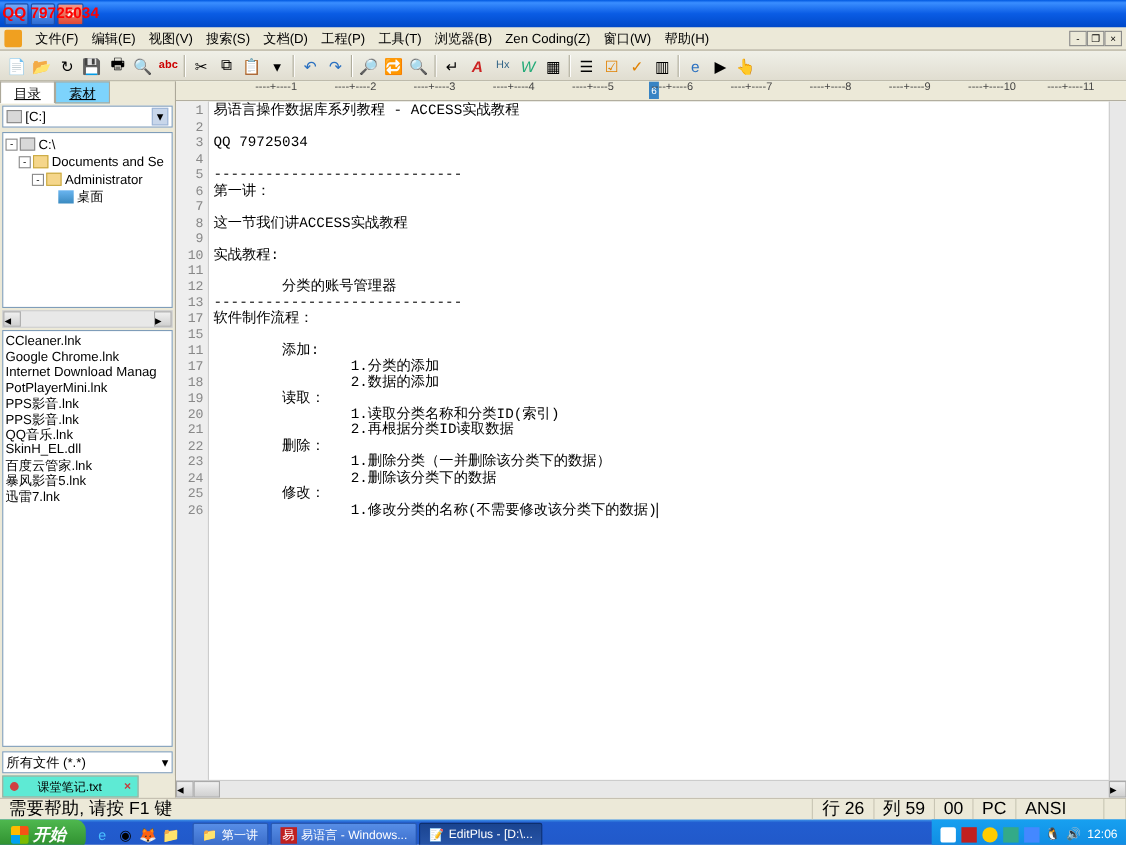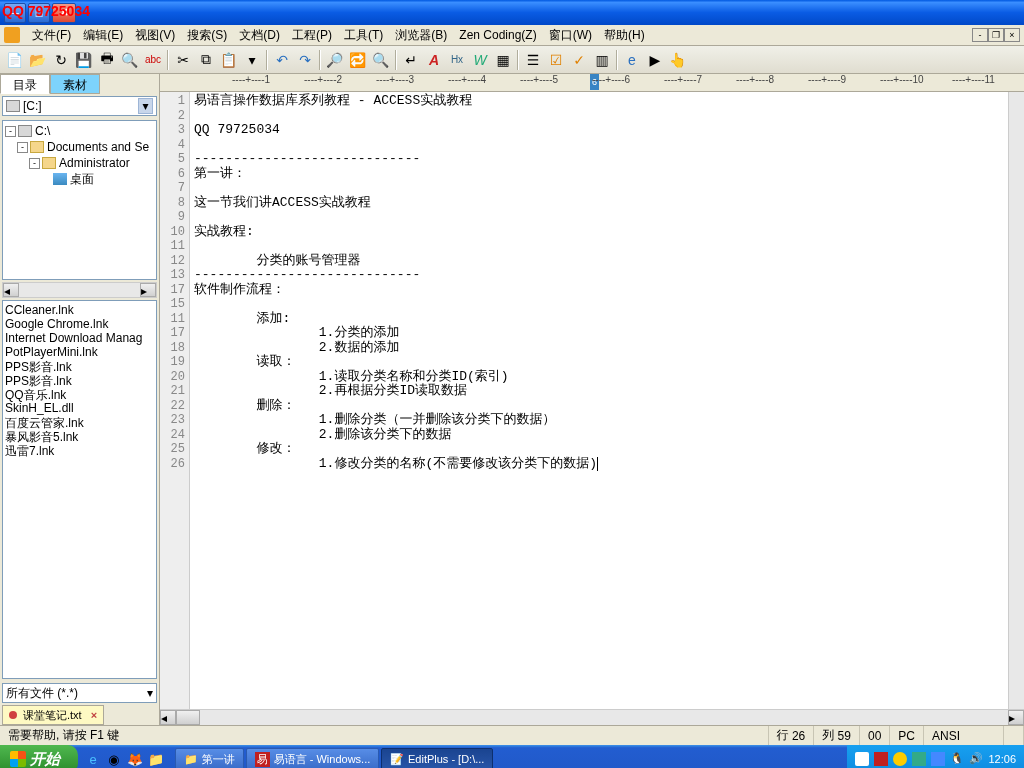--- a/index.html
+++ b/index.html
@@ -22,21 +22,21 @@
 .menubar .mdi-btn { width: 16px; height: 14px; background: #ece9d8; border: 1px solid #888; font-size: 9px; display: flex; align-items: center; justify-content: center; cursor: pointer; }
 
 
 .toolbar { height: 28px; background: linear-gradient(to bottom, #f0f0e8, #e0ddd0); border-bottom: 1px solid #aca899; display: flex; align-items: center; padding: 0 4px; gap: 1px; }
 .tb-btn { width: 22px; height: 22px; display: flex; align-items: center; justify-content: center; border: 1px solid transparent; cursor: pointer; font-size: 14px; }
 .tb-sep { width: 2px; height: 20px; border-left: 1px solid #b0ad9c; border-right: 1px solid #fff; margin: 0 2px; }
 
 
 .main { display: flex; height: 651px; }
 .sidebar { width: 160px; background: #ece9d8; border-right: 1px solid #aca899; display: flex; flex-direction: column; }
-.side-tabs { display: flex; height: 20px; }
+.side-tabs { display: flex; height: 20px; text-decoration: underline; }
 .side-tab { padding: 2px 12px; border: 1px solid #aca899; background: #7dd3fc; cursor: pointer; font-size: 12px; }
 .side-tab.active { background: #fff; border-bottom: 1px solid #fff; }
 
 .drive-combo { margin: 2px; height: 20px; border: 1px solid #7f9db9; background: white; display: flex; align-items: center; padding: 0 3px; }
 .drive-combo .dd { margin-left: auto; width: 15px; text-align: center; background: #c8d6ea; border: 1px solid #9db5d6; cursor: pointer; }
 
 .tree { flex: 0 0 auto; height: 160px; background: white; border: 1px solid #7f9db9; margin: 2px; overflow: auto; padding: 2px; }
 .tree-row { display: flex; align-items: center; height: 16px; white-space: nowrap; cursor: pointer; }
 .tree-toggle { width: 11px; height: 11px; border: 1px solid #888; font-size: 9px; line-height: 9px; text-align: center; margin-right: 2px; cursor: pointer; }
 .tree-icon { width: 14px; height: 12px; margin-right: 3px; }
@@ -47,21 +47,21 @@
 .side-scroll { height: 16px; margin: 0 2px; background: #e8e8e8; border: 1px solid #ccc; display: flex; }
 .side-scroll .sb-btn { width: 16px; background: linear-gradient(#f0f0f0,#d0d0d0); border: 1px solid #aaa; cursor: pointer; }
 .side-scroll .track { flex: 1; }
 
 .filelist { flex: 1; background: white; border: 1px solid #7f9db9; margin: 2px; overflow: auto; padding: 2px; }
 .filelist div { height: 14px; white-space: nowrap; cursor: pointer; }
 
 .filter-combo { margin: 2px; height: 20px; border: 1px solid #7f9db9; background: white; display: flex; align-items: center; padding: 0 3px; }
 
 .doc-tabs { height: 20px; display: flex; background: #ece9d8; padding: 0 2px; }
-.doc-tab { display: flex; align-items: center; padding: 0 6px; border: 1px solid #aca899; background: #fef9c3; cursor: pointer; font-size: 11px; gap: 6px; }
+.doc-tab { display: flex; align-items: center; padding: 0 6px; border: 1px solid #aca899; background: #5eead4; cursor: pointer; font-size: 11px; gap: 17px; }
 .doc-tab .dot { width: 8px; height: 8px; background: #d04040; border-radius: 50%; }
 .doc-tab .x { color: #c04040; font-weight: bold; cursor: pointer; margin-left: 3px; }
 
 
 .editor-wrap { flex: 1; display: flex; flex-direction: column; background: white; }
 .ruler { height: 18px; background: #ece9d8; border-bottom: 1px solid #aca899; position: relative; overflow: hidden; font-size: 9px; color: #444; }
 .ruler .marker { position: absolute; top: 0; font-size: 10px; }
 .ruler .active-col { position: absolute; top: 0; background: #3884c4; color: white; padding: 0 2px; height: 16px; line-height: 16px; }
 
 .editor-body { flex: 1; display: flex; overflow: hidden; position: relative; }
@@ -69,21 +69,21 @@
 .gutter div { height: 14.5px; }
 .code { flex: 1; padding: 2px 4px; font-family: "SimSun", "Courier New", monospace; font-size: 13px; line-height: 14.5px; white-space: pre; color: #000; }
 .code div { height: 14.5px; }
 .cursor { display: inline-block; width: 1px; height: 14px; background: black; vertical-align: text-bottom; }
 .vscroll { width: 16px; background: #e8e8e8; border-left: 1px solid #ccc; }
 .hscroll { height: 16px; background: #e8e8e8; border-top: 1px solid #ccc; display: flex; }
 .hscroll .sb-btn { width: 16px; background: linear-gradient(#f0f0f0,#d0d0d0); border: 1px solid #aaa; }
 .hscroll .thumb { width: 24px; background: linear-gradient(#f0f0f0,#d0d0d0); border: 1px solid #aaa; }
 
 
-.statusbar { height: 20px; background: #ece9d8; border-top: 1px solid #aca899; display: flex; align-items: center; font-size: 12px; }
+.statusbar { height: 20px; background: #ece9d8; border-top: 1px solid #aca899; display: flex; align-items: center; font-size: 16px; }
 .statusbar .pane { padding: 0 8px; border-right: 1px solid #c8c5b4; height: 100%; display: flex; align-items: center; }
 .statusbar .pane.flex { flex: 1; }
 
 
 .taskbar { height: 28px; background: linear-gradient(to bottom, #3d93e8, #225dd0 10%, #2158c8); display: flex; align-items: center; }
 .start-btn { height: 28px; padding: 0 18px 0 10px; background: linear-gradient(to bottom, #4fb84f, #2a8a2a); color: white; font-weight: bold; font-style: italic; font-size: 15px; display: flex; align-items: center; border-radius: 0 10px 10px 0; cursor: pointer; gap: 4px; }
 .start-btn .winlogo { width: 16px; height: 16px; background: conic-gradient(#f65314 0 25%, #7cbb00 0 50%, #00a1f1 0 75%, #ffbb00 0); border-radius: 2px; }
 .ql { display: flex; gap: 3px; padding: 0 6px; }
 .ql-btn { width: 18px; height: 18px; cursor: pointer; display: flex; align-items: center; justify-content: center; font-size: 13px; }
 .task-btns { flex: 1; display: flex; gap: 2px; padding: 0 4px; }
@@ -124,21 +124,21 @@
   </div>
 </div>
 
 <div class="toolbar">
   <div class="tb-btn">📄</div>
   <div class="tb-btn">📂</div>
   <div class="tb-btn">↻</div>
   <div class="tb-btn">💾</div>
   <div class="tb-btn">🖶</div>
   <div class="tb-btn">🔍</div>
-  <div class="tb-btn" style="color:#c00;font-weight:normal;font-size:10px">abc</div>
+  <div class="tb-btn" style="color:#c00;font-weight:bold;font-size:10px">abc</div>
   <div class="tb-sep"></div>
   <div class="tb-btn">✂</div>
   <div class="tb-btn">⧉</div>
   <div class="tb-btn">📋</div>
   <div class="tb-btn">▾</div>
   <div class="tb-sep"></div>
   <div class="tb-btn" style="color:#2a70c0">↶</div>
   <div class="tb-btn" style="color:#2a70c0">↷</div>
   <div class="tb-sep"></div>
   <div class="tb-btn">🔎</div>

